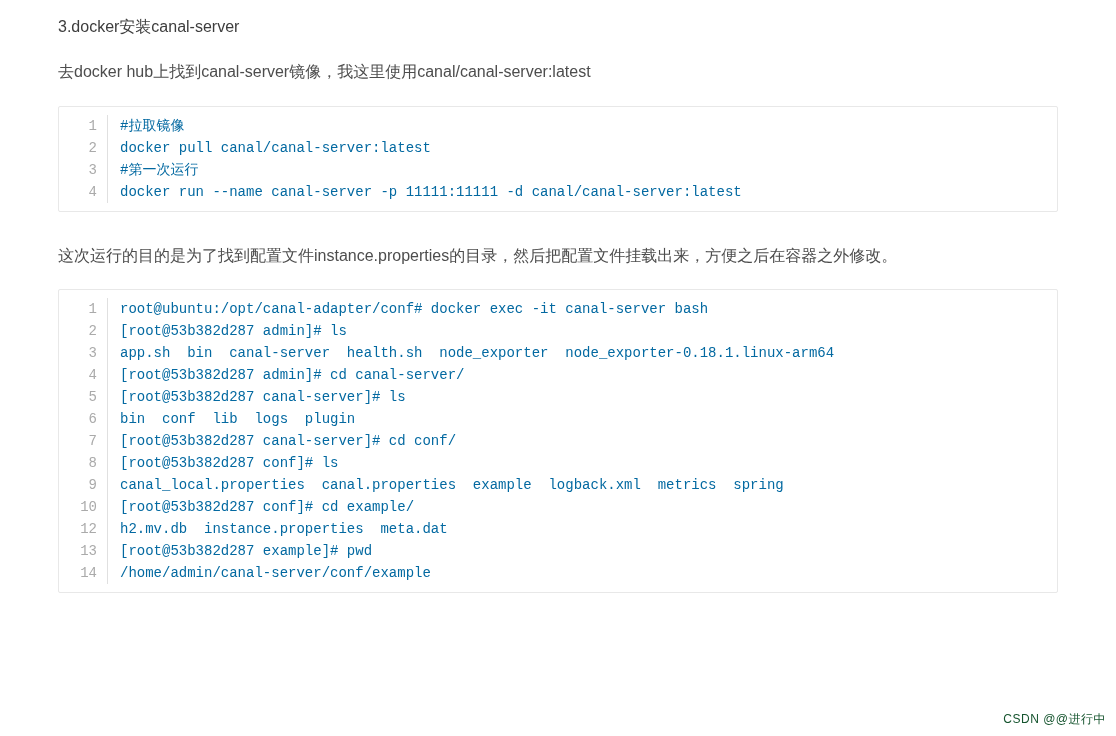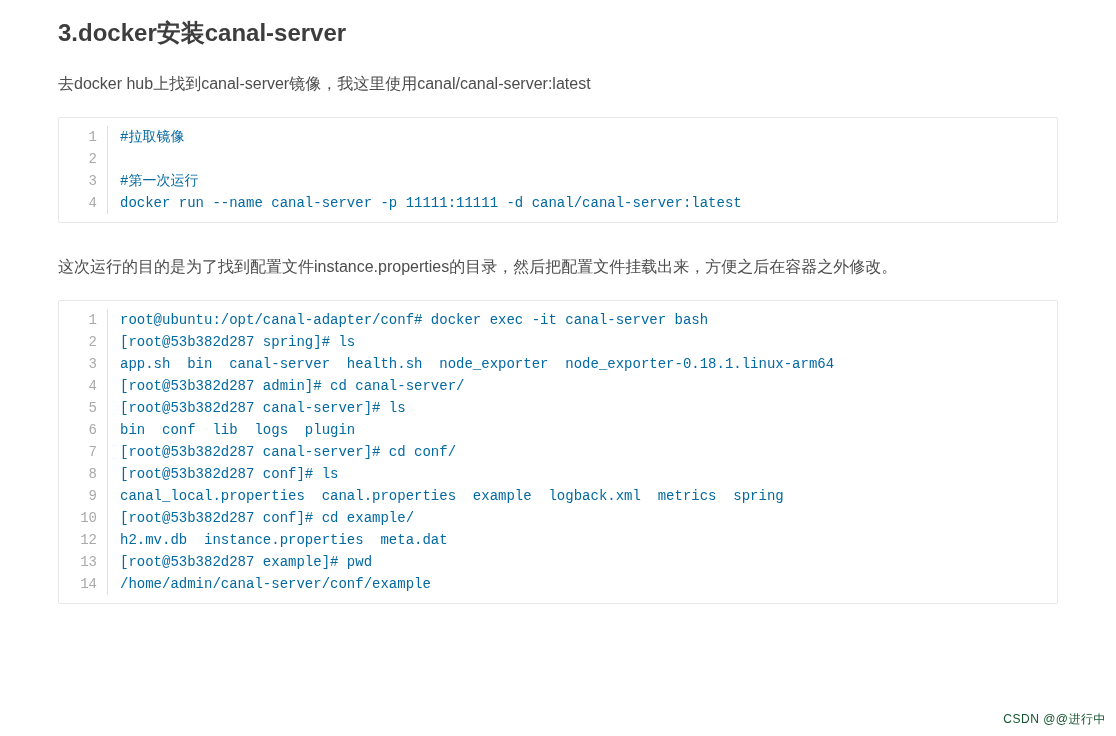--- a/index.html
+++ b/index.html
@@ -7,22 +7,22 @@
       font-family: -apple-system, BlinkMacSystemFont, "Segoe UI", "PingFang SC", "Hiragino Sans GB", "Microsoft YaHei", sans-serif;
       background: #fff;
       color: #4d4d4d;
       padding: 0;
       width: 1116px;
     }
     .container {
       padding: 16px 58px 40px 58px;
     }
     h2.heading {
-      font-size: 24px;
-      font-weight: 700;
+      font-size: 16px;
+      font-weight: 400;
       color: #3d3d3d;
       margin-bottom: 20px;
       line-height: 1.4;
     }
     p.para {
       font-size: 16px;
       color: #4d4d4d;
       line-height: 1.7;
       margin-bottom: 20px;
     }
@@ -85,20 +85,21 @@
 
   <div class="code-block">
     <div class="code-line">
         <span class="lineno">1</span>
         <span class="gutter-sep"></span>
         <span class="code-text">#拉取镜像</span>
       </div>
     <div class="code-line">
         <span class="lineno">2</span>
         <span class="gutter-sep"></span>
+        <span class="code-text">docker pull canal/canal-server:latest</span>
       </div>
     <div class="code-line">
         <span class="lineno">3</span>
         <span class="gutter-sep"></span>
         <span class="code-text">#第一次运行</span>
       </div>
     <div class="code-line">
         <span class="lineno">4</span>
         <span class="gutter-sep"></span>
         <span class="code-text">docker run --name canal-server -p 11111:11111 -d canal/canal-server:latest</span>
@@ -109,21 +110,21 @@
 
   <div class="code-block">
     <div class="code-line">
         <span class="lineno">1</span>
         <span class="gutter-sep"></span>
         <span class="code-text">root@ubuntu:/opt/canal-adapter/conf# docker exec -it canal-server bash</span>
       </div>
     <div class="code-line">
         <span class="lineno">2</span>
         <span class="gutter-sep"></span>
-        <span class="code-text">[root@53b382d287 spring]# ls</span>
+        <span class="code-text">[root@53b382d287 admin]# ls</span>
       </div>
     <div class="code-line">
         <span class="lineno">3</span>
         <span class="gutter-sep"></span>
         <span class="code-text">app.sh  bin  canal-server  health.sh  node_exporter  node_exporter-0.18.1.linux-arm64</span>
       </div>
     <div class="code-line">
         <span class="lineno">4</span>
         <span class="gutter-sep"></span>
         <span class="code-text">[root@53b382d287 admin]# cd canal-server/</span>

